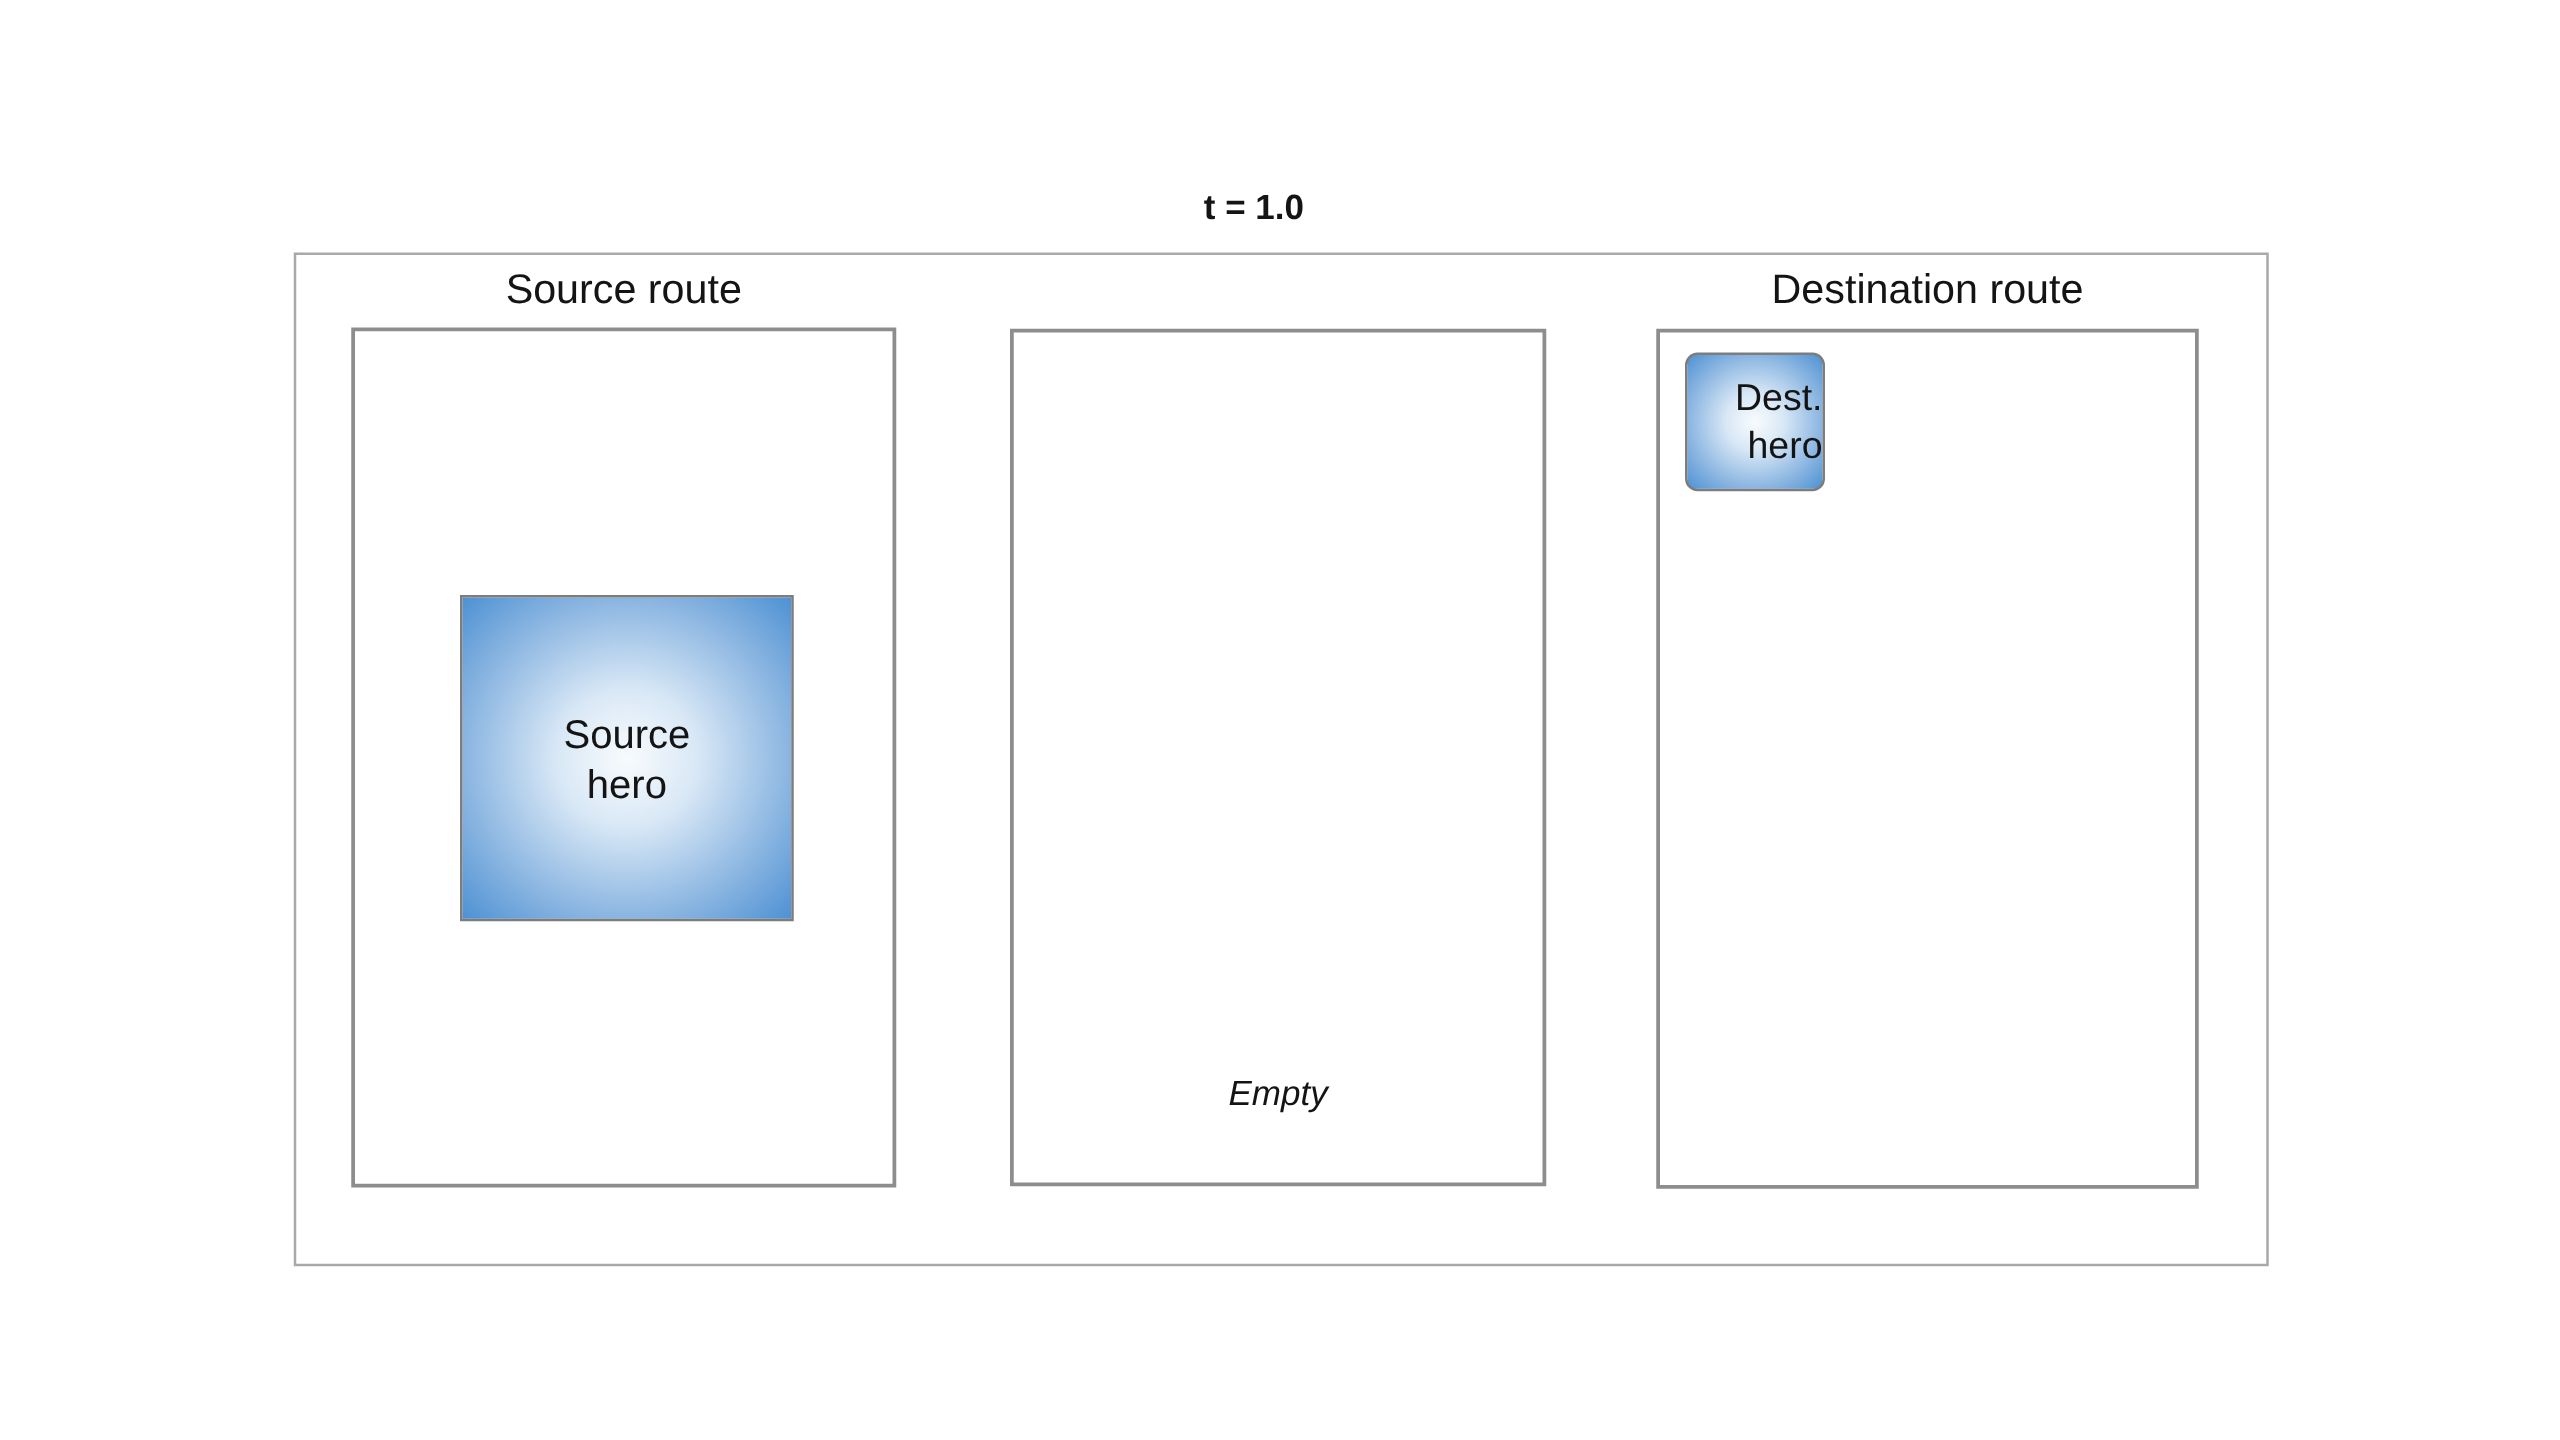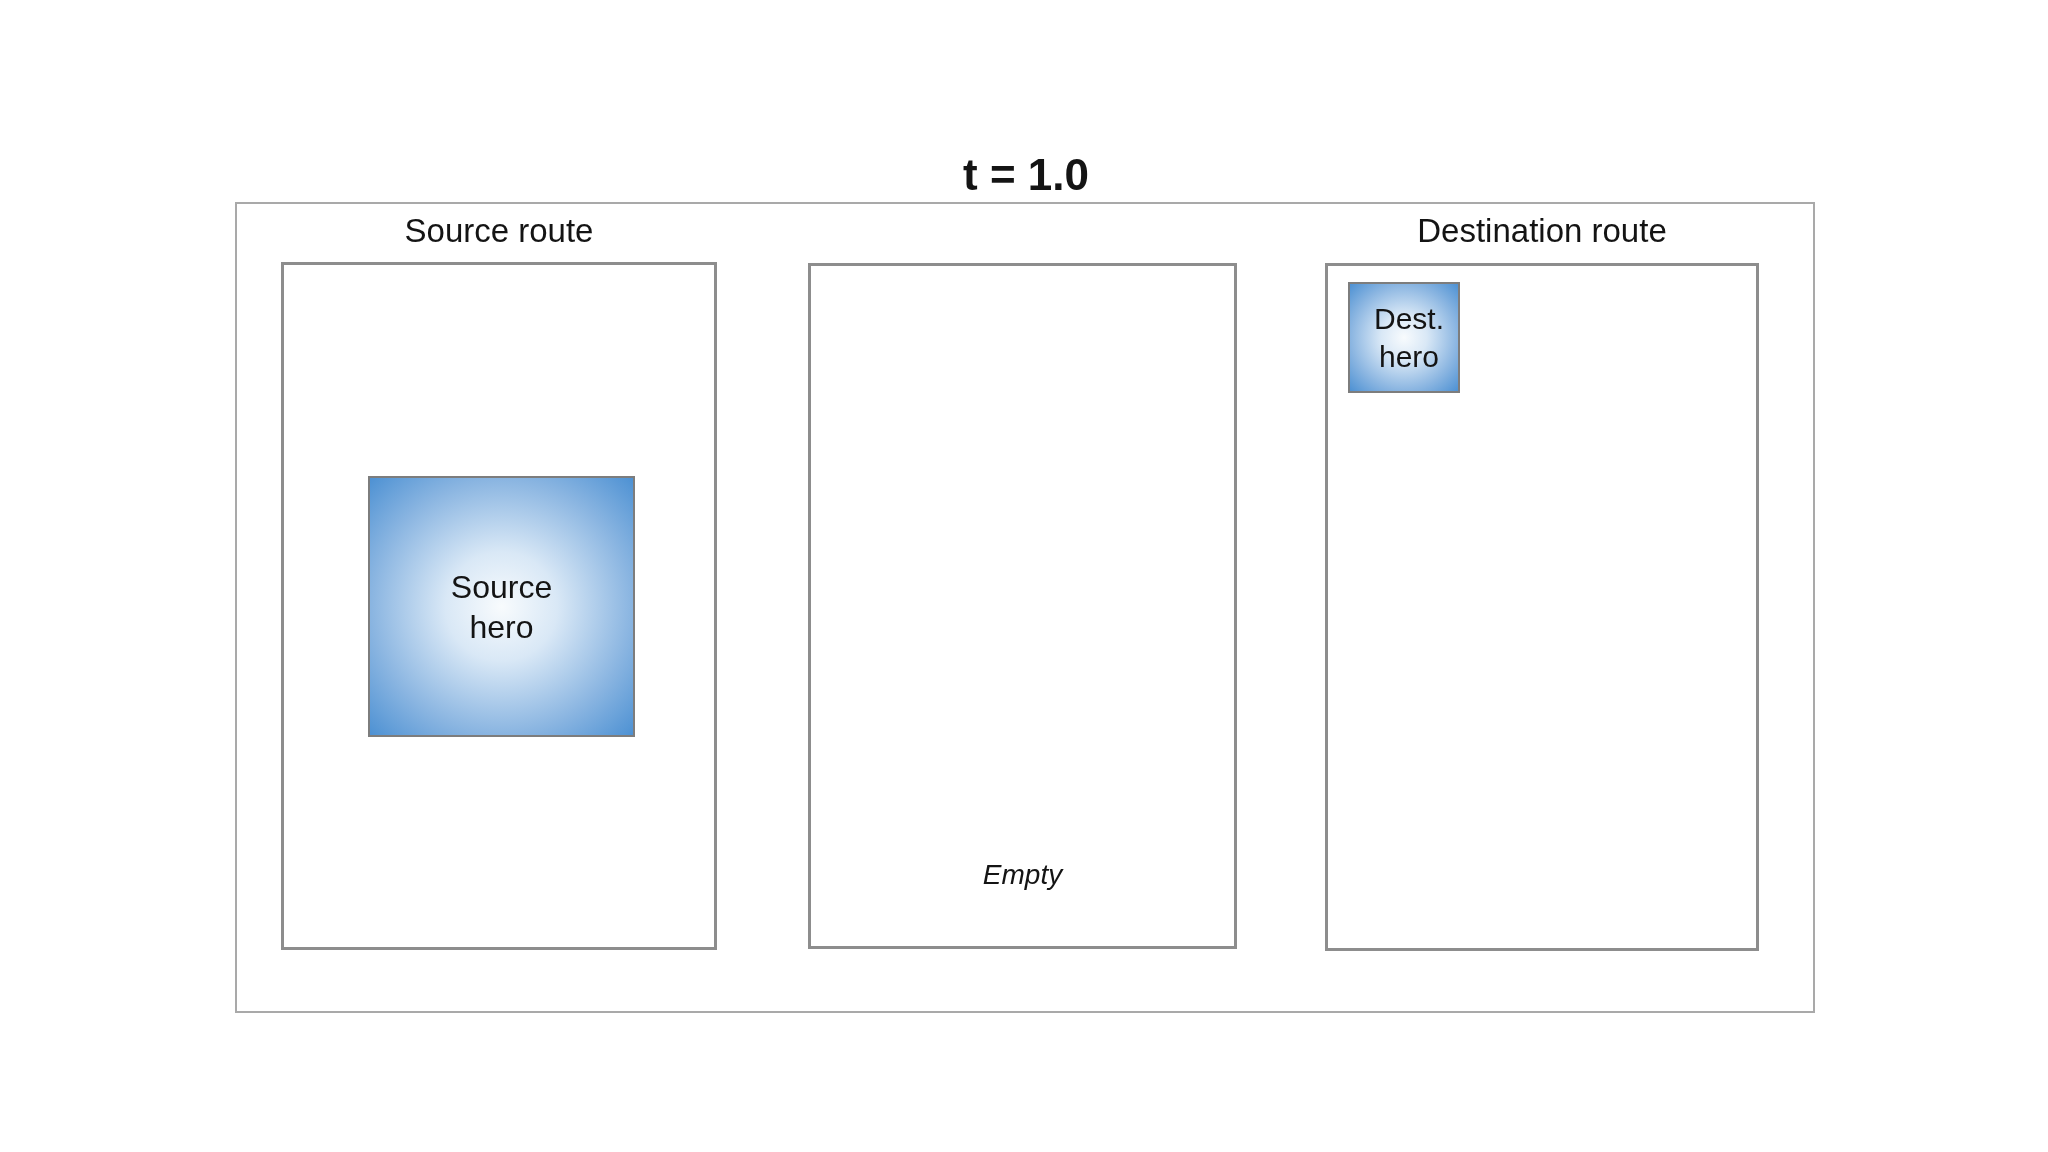--- a/index.html
+++ b/index.html
@@ -22,21 +22,21 @@
     left: 226px;
     top: 150px;
     font-size: 32px;
     font-weight: bold;
     white-space: nowrap;
   }
   .time-label {
     position: absolute;
     left: 963px;
     top: 150px;
-    font-size: 44px;
+    font-size: 28px;
     font-weight: bold;
     white-space: nowrap;
   }
   .stage {
     position: absolute;
     left: 235px;
     top: 202px;
     width: 1580px;
     height: 811px;
     border: 2px solid var(--stage-border, #a9a9a9);
@@ -85,23 +85,24 @@
     font-size: 32px;
     align-items: center;
     text-align: center;
   }
   .hero.dest-hero {
     left: 20px;
     top: 16px;
     width: 112px;
     height: 111px;
     font-size: 30px;
-    align-items: center;
+    align-items: flex-end;
     text-align: left;
     padding-left: 10px;
+    border-radius: 10px;
   }
   .empty-label {
     position: absolute;
     left: 0;
     right: 0;
     bottom: 55px;
     text-align: center;
     font-size: 28px;
     font-style: italic;
   }

